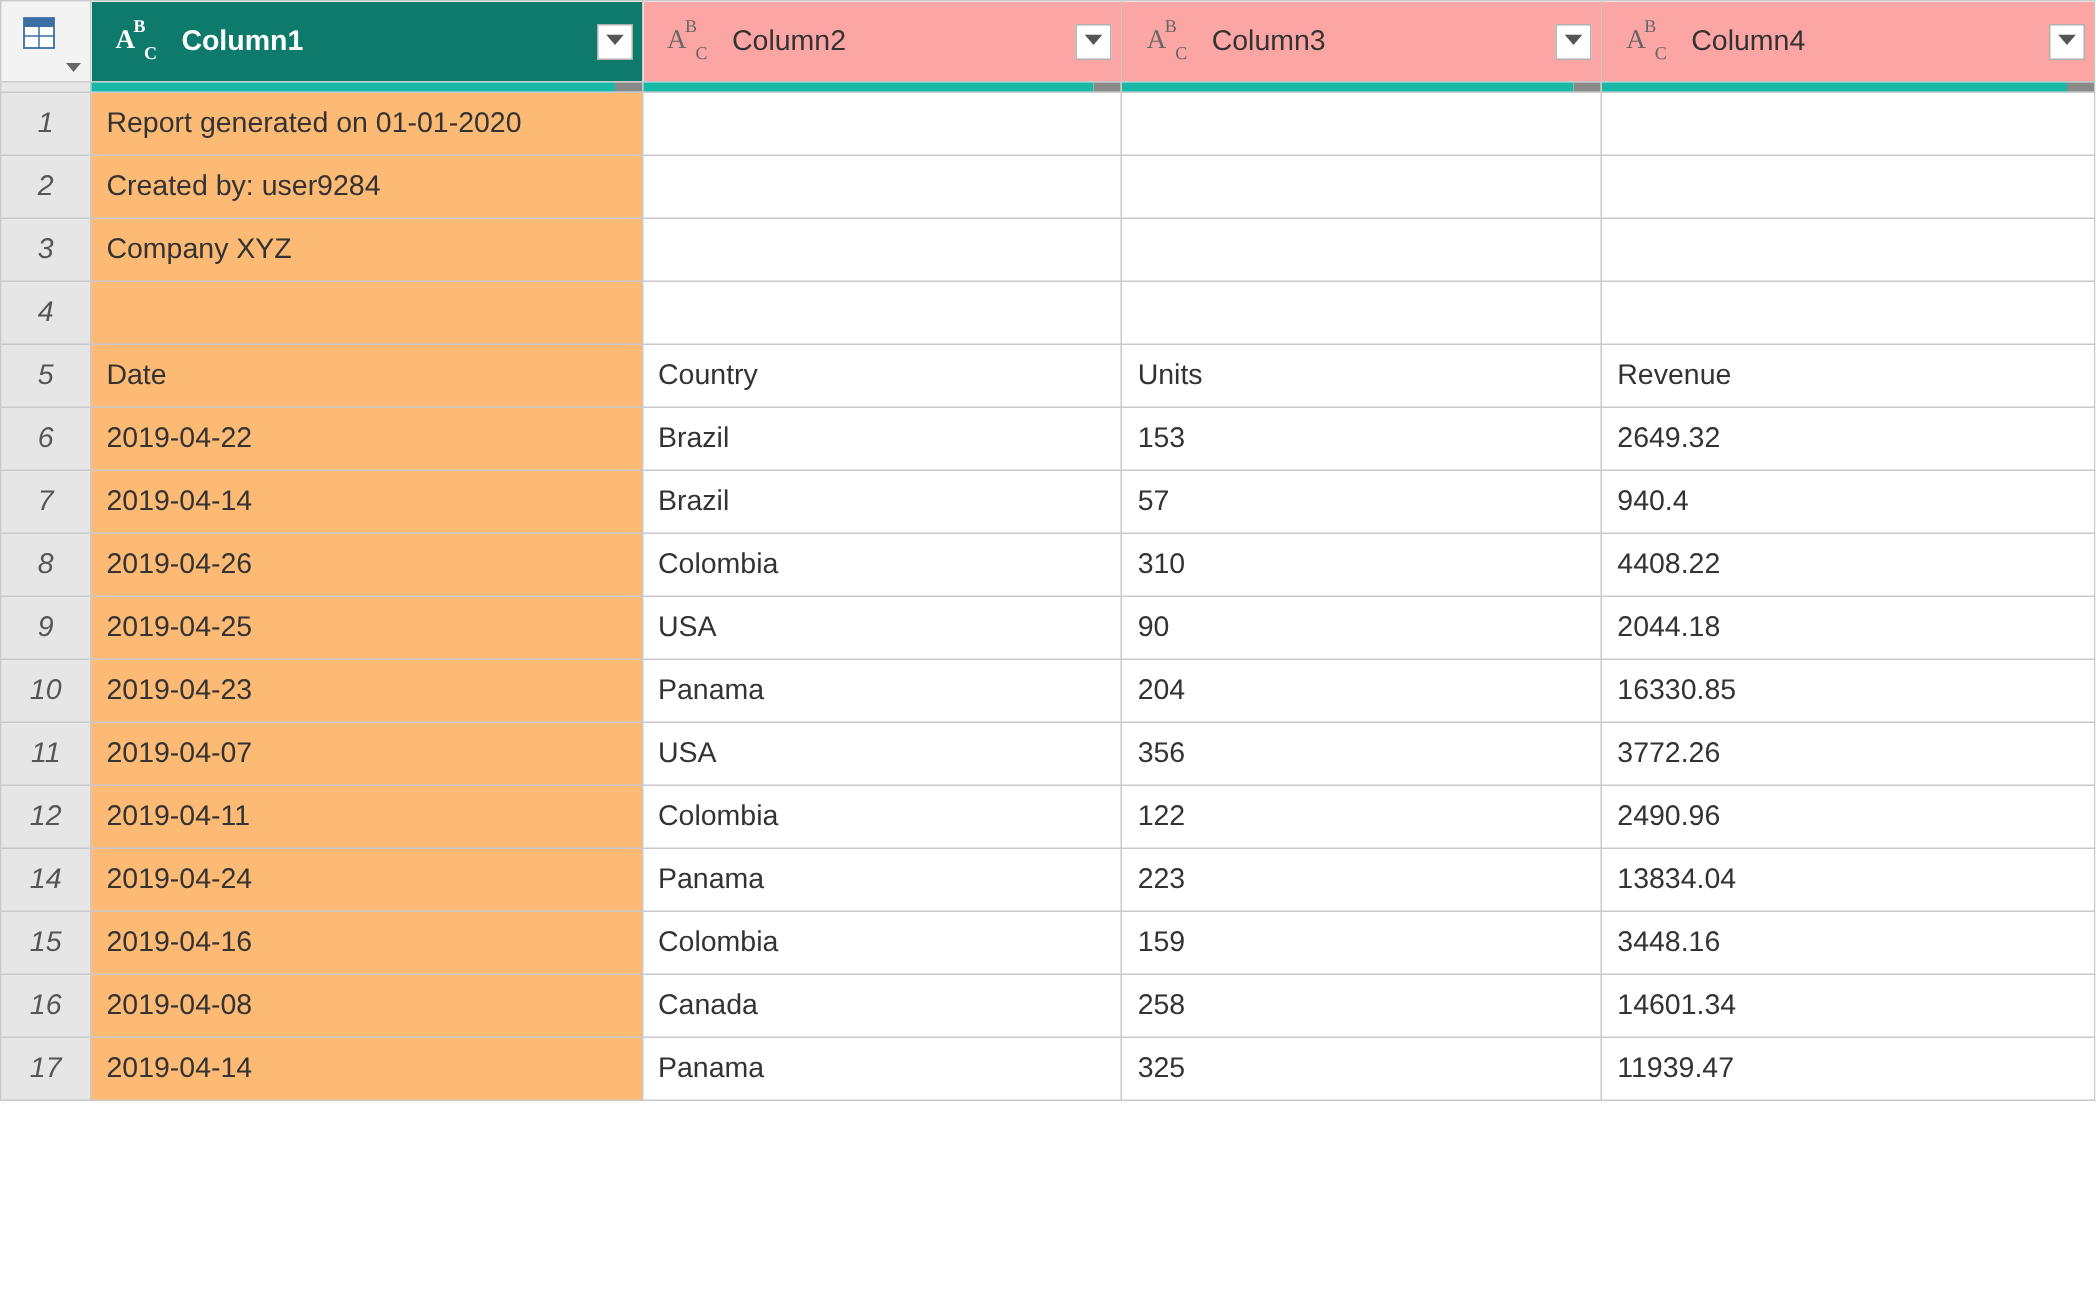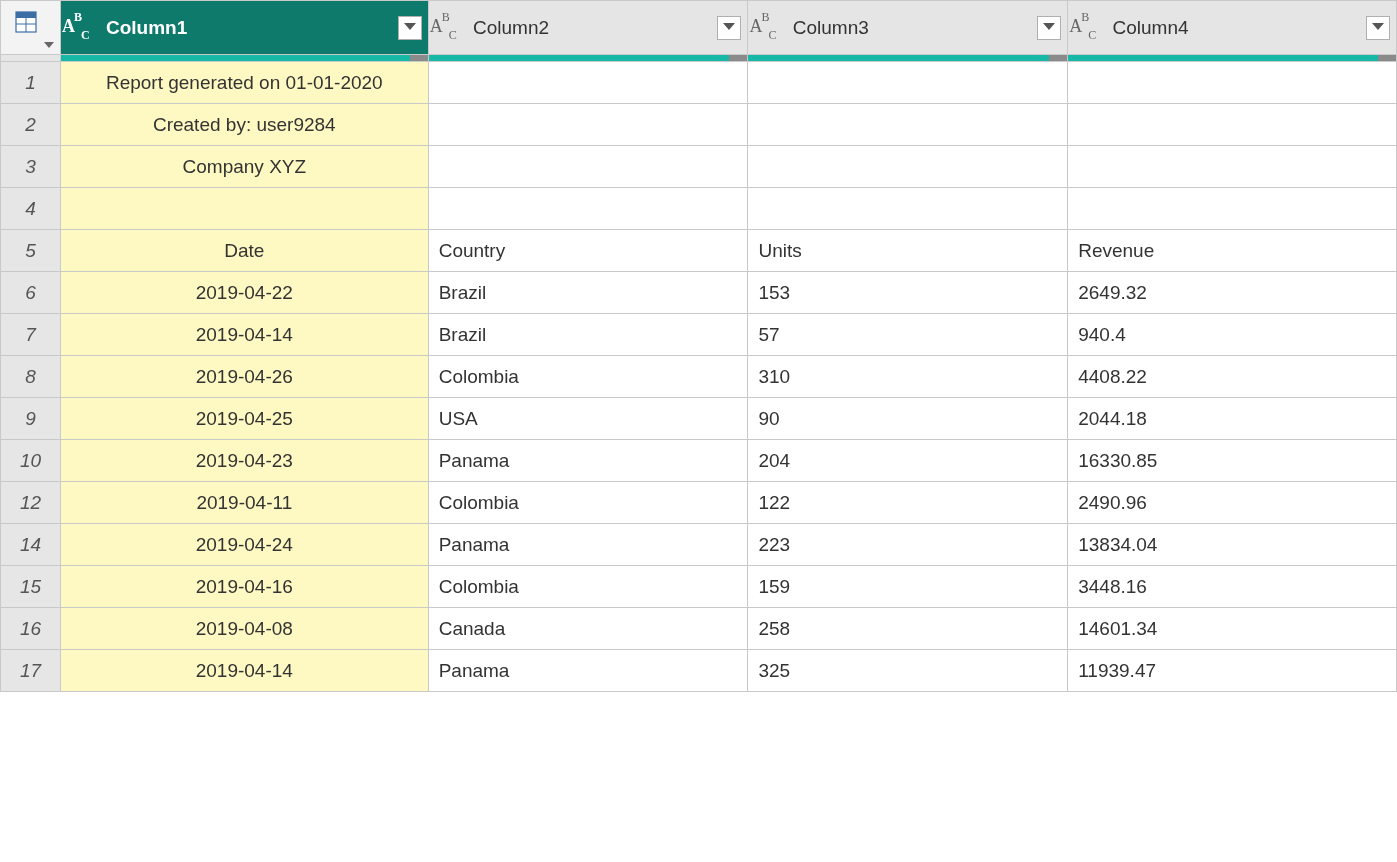--- a/index.html
+++ b/index.html
@@ -31,32 +31,32 @@
     left: 14px; top: 10px;
     width: 22px; height: 22px;
   }
   .corner-cell .tiny-drop {
     position: absolute;
     right: 6px;
     bottom: 4px;
   }
   .col-header {
     height: 54px;
-    background: #e5e5e5;
+    background: #fca5a5;
     position: relative;
     font-weight: 400;
   }
   .col-header.selected {
     background: #0d7a6c;
     color: #fff;
     font-weight: 600;
   }
   .col-header .type-icon {
     display: inline-block;
-    margin-left: 1px;
+    margin-left: 16px;
     vertical-align: middle;
     font-family: "Times New Roman", serif;
     font-size: 18px;
     letter-spacing: -1px;
     color: #666;
   }
   .col-header.selected .type-icon { color: #fff; }
   .col-header .type-icon sup { font-size: 12px; position: relative; top: -4px; }
   .col-header .col-name {
     display: inline-block;
@@ -96,21 +96,21 @@
     color: #555;
     font-size: 19px;
     font-style: italic;
     height: 42px;
   }
   .cell {
     height: 42px;
     padding: 0 10px !important;
     background: #fff;
   }
-  .cell.first-col { background: #fef9c3; text-align: center; }
+  .cell.first-col { background: #fdba74; }
   .col1 { width: 368px; }
   .col2 { width: 320px; }
   .col3 { width: 320px; }
   .col4 { width: 329px; }
   .tiny-drop svg, .table-icon svg { display:block; }
 </style>
 </head>
 <body>
 
 <table class="grid">
@@ -261,20 +261,27 @@
         <td class="cell col4">2044.18</td>
       </tr>
       <tr>
         <td class="rownum">10</td>
         <td class="cell col1 first-col">2019-04-23</td>
         <td class="cell col2">Panama</td>
         <td class="cell col3">204</td>
         <td class="cell col4">16330.85</td>
       </tr>
       <tr>
+        <td class="rownum">11</td>
+        <td class="cell col1 first-col">2019-04-07</td>
+        <td class="cell col2">USA</td>
+        <td class="cell col3">356</td>
+        <td class="cell col4">3772.26</td>
+      </tr>
+      <tr>
         <td class="rownum">12</td>
         <td class="cell col1 first-col">2019-04-11</td>
         <td class="cell col2">Colombia</td>
         <td class="cell col3">122</td>
         <td class="cell col4">2490.96</td>
       </tr>
       <tr>
         <td class="rownum">14</td>
         <td class="cell col1 first-col">2019-04-24</td>
         <td class="cell col2">Panama</td>

